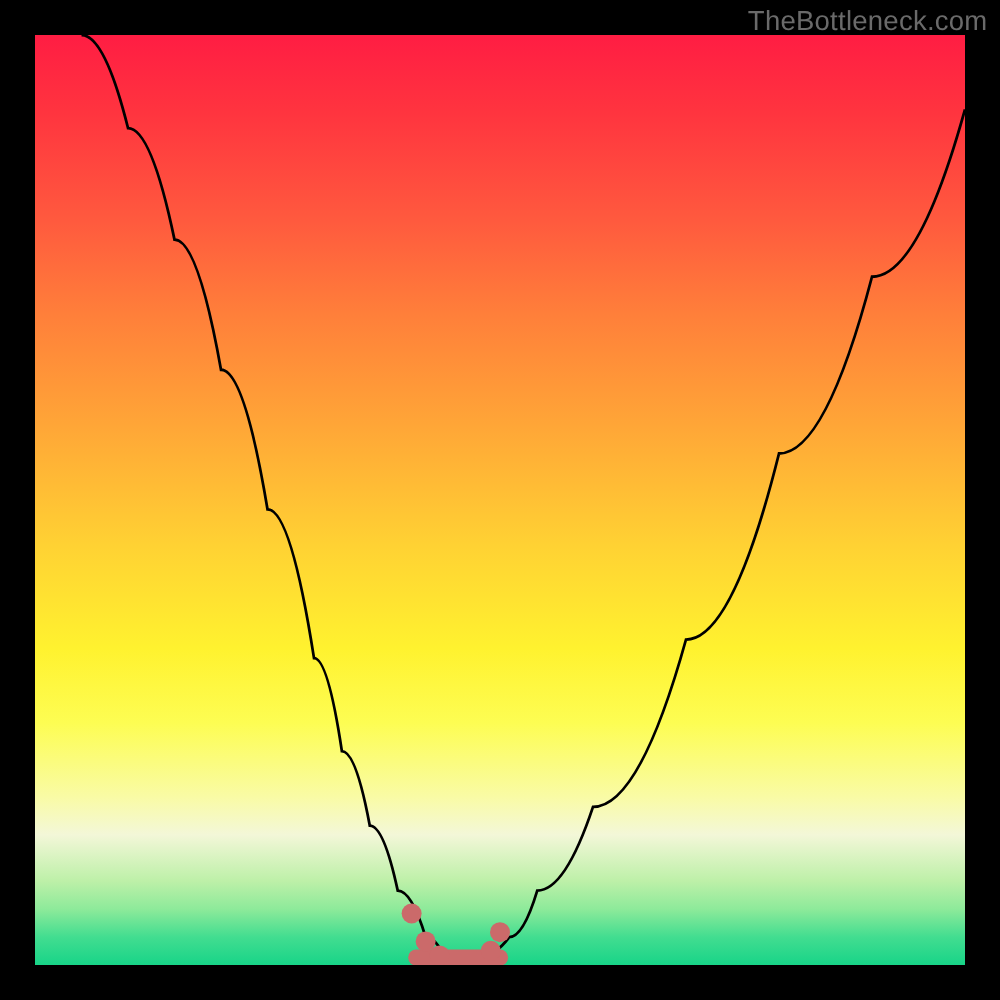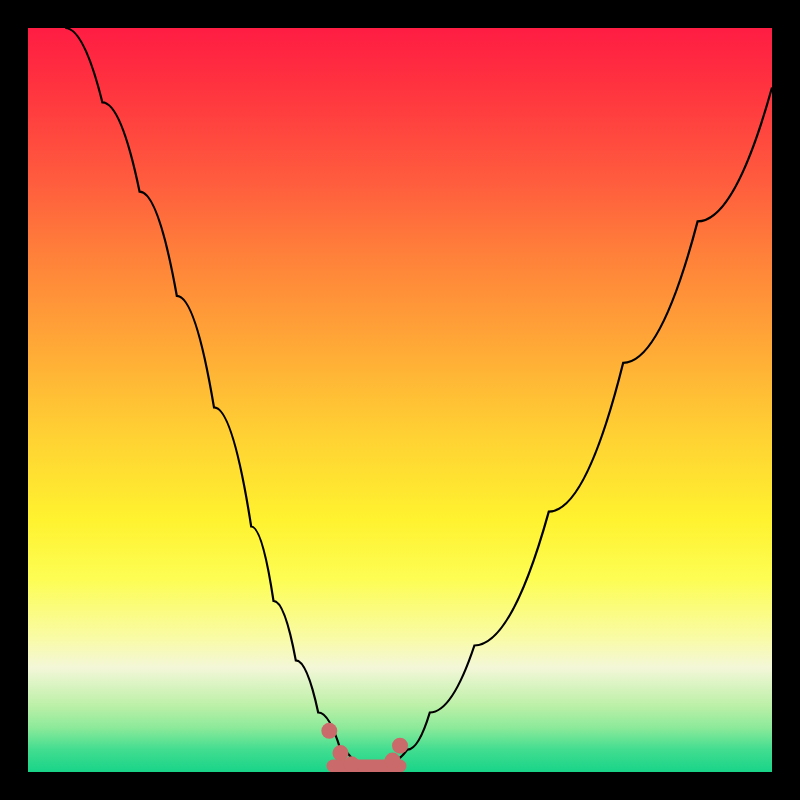--- a/index.html
+++ b/index.html
@@ -70,20 +70,21 @@
     stroke-linecap: round;
   }
   .marker-dot {
     fill: #cb6a6a;
   }
 </style>
 </head>
 <body>
 
 <div class="frame">
+  <div class="watermark">TheBottleneck.com</div>
   <div class="plot">
     <svg class="curves" viewBox="0 0 744 744" preserveAspectRatio="none">
       <path id="curve-path" class="curve-line" d="M 37.2 0.0 Q 55.8 0.0 74.4 74.4 Q 93.0 74.4 111.6 163.7 Q 130.2 163.7 148.8 267.8 Q 167.4 267.8 186.0 379.4 Q 204.6 379.4 223.2 498.5 Q 234.3 498.5 245.5 572.9 Q 256.7 572.9 267.8 632.4 Q 279.0 632.4 290.2 684.5 Q 301.3 684.5 312.5 721.7 Q 319.9 721.7 327.4 736.6 Q 334.8 736.6 342.2 744.0 Q 349.7 744.0 357.1 736.6 Q 368.3 736.6 379.4 721.7 Q 390.6 721.7 401.8 684.5 Q 424.1 684.5 446.4 617.5 Q 483.6 617.5 520.8 483.6 Q 558.0 483.6 595.2 334.8 Q 632.4 334.8 669.6 193.4 Q 706.8 193.4 744.0 59.5 "></path>
       <path id="marker-seg" class="marker-seg" d="M 305.0 738.0 L 372.0 738.0"></path>
       <g id="marker-dots">
           <circle cx="301.3" cy="702.8" r="8" class="marker-dot"></circle>
           <circle cx="312.5" cy="725.1" r="8" class="marker-dot"></circle>
           <circle cx="323.6" cy="736.3" r="8" class="marker-dot"></circle>
           <circle cx="364.6" cy="732.6" r="8" class="marker-dot"></circle>
           <circle cx="372.0" cy="717.7" r="8" class="marker-dot"></circle>

